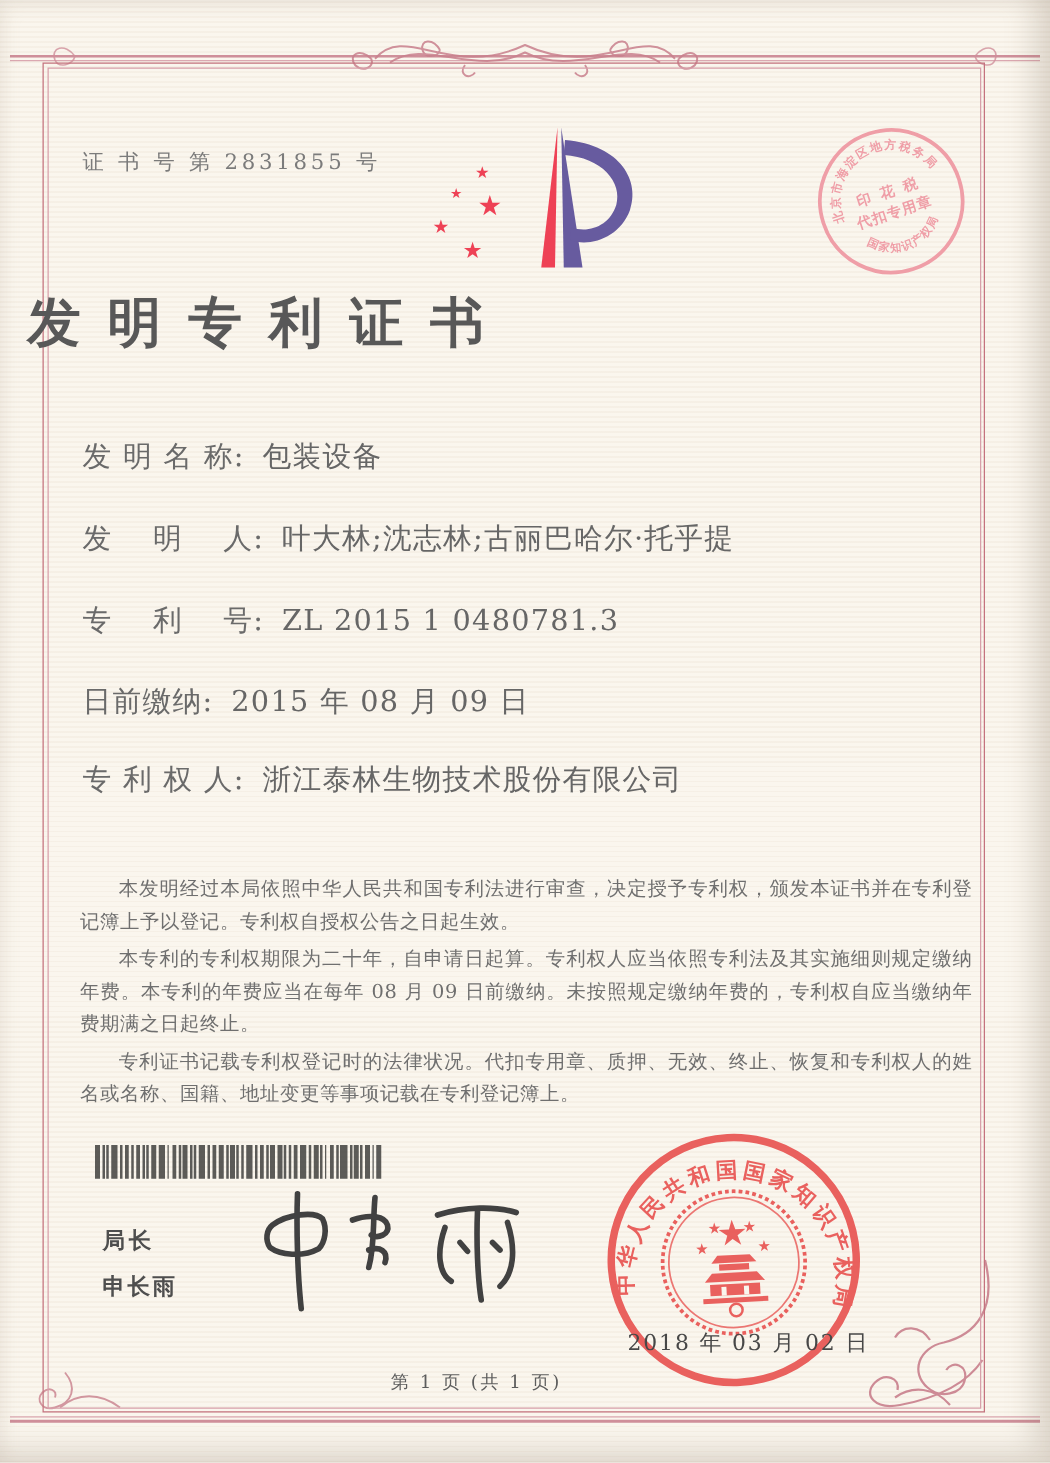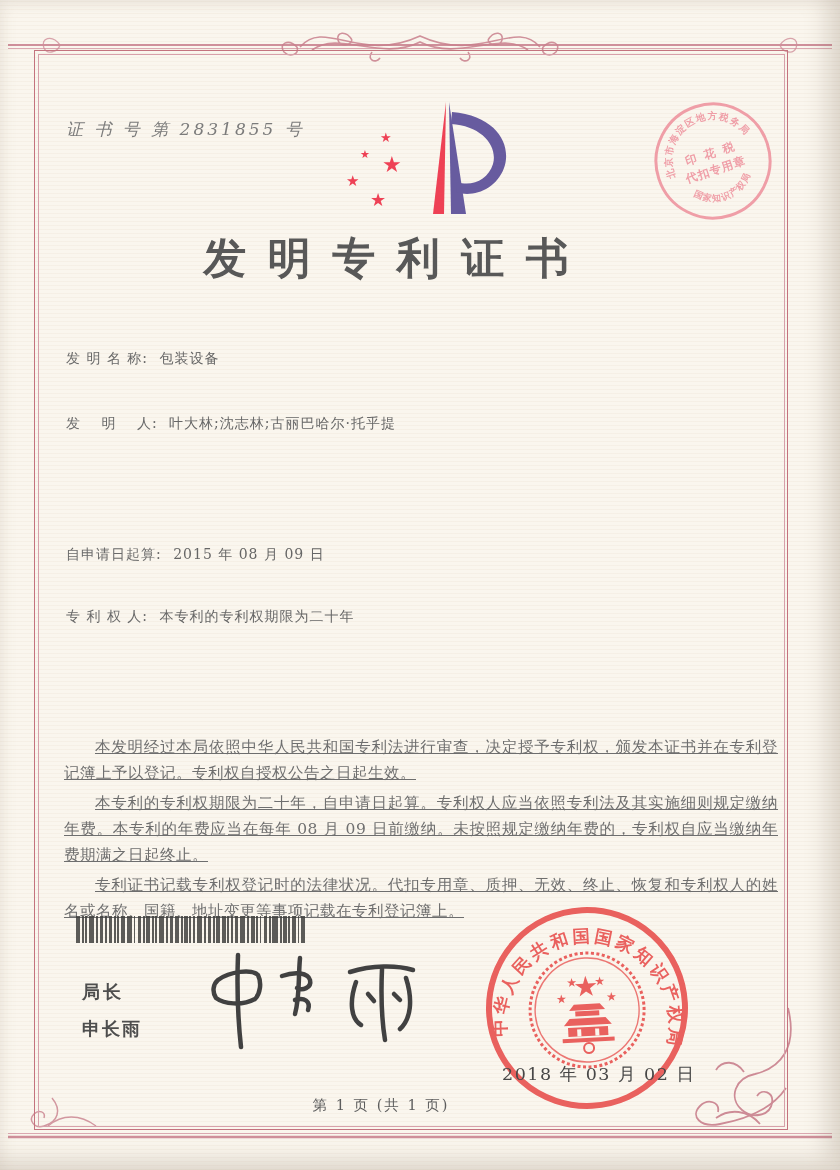--- a/index.html
+++ b/index.html
@@ -16,30 +16,30 @@
     box-shadow:inset -14px -10px 22px rgba(128,110,92,.22), inset 4px 4px 14px rgba(150,130,110,.10);
   }
   .ornaments{position:absolute;left:0;top:0;pointer-events:none;}
   .frame{
     position:absolute;left:34px;top:50px;width:752px;height:1078px;
     border:1.6px solid var(--frame-pink);
   }
   .frame::before{
     content:"";position:absolute;inset:2.5px;border:1px solid #d7a0aa;
   }
-  .cert-no{position:absolute;left:66px;top:118px;font-size:17px;color:#7b7b7b;letter-spacing:3px;font-style:italic;}
+  .cert-no{position:absolute;left:66px;top:118px;font-size:17px;color:#7b7b7b;letter-spacing:3px;}
   .title{
-    position:absolute;left:0;top:230px;width:772px;text-align:center;
+    position:absolute;left:0;top:230px;width:772px;
     font-size:43px;color:#585858;font-weight:600;letter-spacing:.5em;text-indent:.5em;
   }
-  .field{position:absolute;left:66px;font-size:14px;color:#6a6a6a;letter-spacing:1px;white-space:nowrap;}
+  .field{position:absolute;left:66px;font-size:23px;color:#6a6a6a;letter-spacing:1px;white-space:nowrap;}
   .field .lbl{display:inline-block;}
   .field .val{margin-left:6px;color:#666;}
   .f0{top:350px}.f1{top:415px}.f2{top:481px}.f3{top:546px}.f4{top:608px}.f5{top:668px}
-  .paras{position:absolute;left:64px;top:734px;width:714px;text-decoration:underline;}
+  .paras{position:absolute;left:64px;top:698px;width:714px;}
   .paras p{margin:0 0 4px 0;font-size:15.5px;line-height:26px;text-indent:2em;color:#6f6f6f;letter-spacing:.5px;text-align:justify;}
   .barcode{position:absolute;left:76px;top:916px;width:230px;height:27px;}
   .officer-title{position:absolute;left:82px;top:980px;font-size:18px;color:#4e4e4e;letter-spacing:3px;font-family:"DejaVu Sans","Liberation Sans",sans-serif;font-weight:600;text-align:center;}
   .officer-name{position:absolute;left:82px;top:1017px;font-size:18px;color:#4e4e4e;letter-spacing:2px;font-family:"DejaVu Sans","Liberation Sans",sans-serif;font-weight:600;}
   .signature{position:absolute;left:200px;top:942px;}
   .seal{position:absolute;left:477px;top:898px;opacity:.9;transform:rotate(-3deg);}
   .seal-date{position:absolute;left:502px;top:1062px;font-size:17.5px;color:#474747;letter-spacing:1.5px;z-index:5;}
   .footer{position:absolute;left:0;top:1096px;width:762px;text-align:center;font-size:14.5px;color:#5d5d5d;letter-spacing:2px;}
   .stamp{position:absolute;left:648px;top:96px;transform:rotate(-18deg);opacity:.95;}
   .logo{position:absolute;left:330px;top:94px;}
@@ -125,27 +125,31 @@
   <div class="title">发明专利证书</div>
 
   <div class="field f0">
     <span class="lbl">发 明 名 称:</span>
     <span class="val">包装设备</span>
   </div>
   <div class="field f1">
     <span class="lbl">发　 明　 人:</span>
     <span class="val">叶大林;沈志林;古丽巴哈尔·托乎提</span>
   </div>
+  <div class="field f2">
+    <span class="lbl">专　 利　 号:</span>
+    <span class="val">ZL 2015 1 0480781.3</span>
+  </div>
   <div class="field f3">
-    <span class="lbl">自申请日起算:</span>
+    <span class="lbl">日前缴纳:</span>
     <span class="val">2015 年 08 月 09 日</span>
   </div>
   <div class="field f4">
     <span class="lbl">专 利 权 人:</span>
-    <span class="val">本专利的专利权期限为二十年</span>
+    <span class="val">浙江泰林生物技术股份有限公司</span>
   </div>
 
   <div class="paras">
     <p>本发明经过本局依照中华人民共和国专利法进行审查，决定授予专利权，颁发本证书并在专利登记簿上予以登记。专利权自授权公告之日起生效。</p>
     <p>本专利的专利权期限为二十年，自申请日起算。专利权人应当依照专利法及其实施细则规定缴纳年费。本专利的年费应当在每年 08 月 09 日前缴纳。未按照规定缴纳年费的，专利权自应当缴纳年费期满之日起终止。</p>
     <p>专利证书记载专利权登记时的法律状况。代扣专用章、质押、无效、终止、恢复和专利权人的姓名或名称、国籍、地址变更等事项记载在专利登记簿上。</p>
   </div>
 
   <div class="barcode">
       <div style="position: absolute; top: 0px; height: 100%; background: rgb(63, 63, 61); opacity: 0.85; left: 0px; width: 3.6px;"></div>

